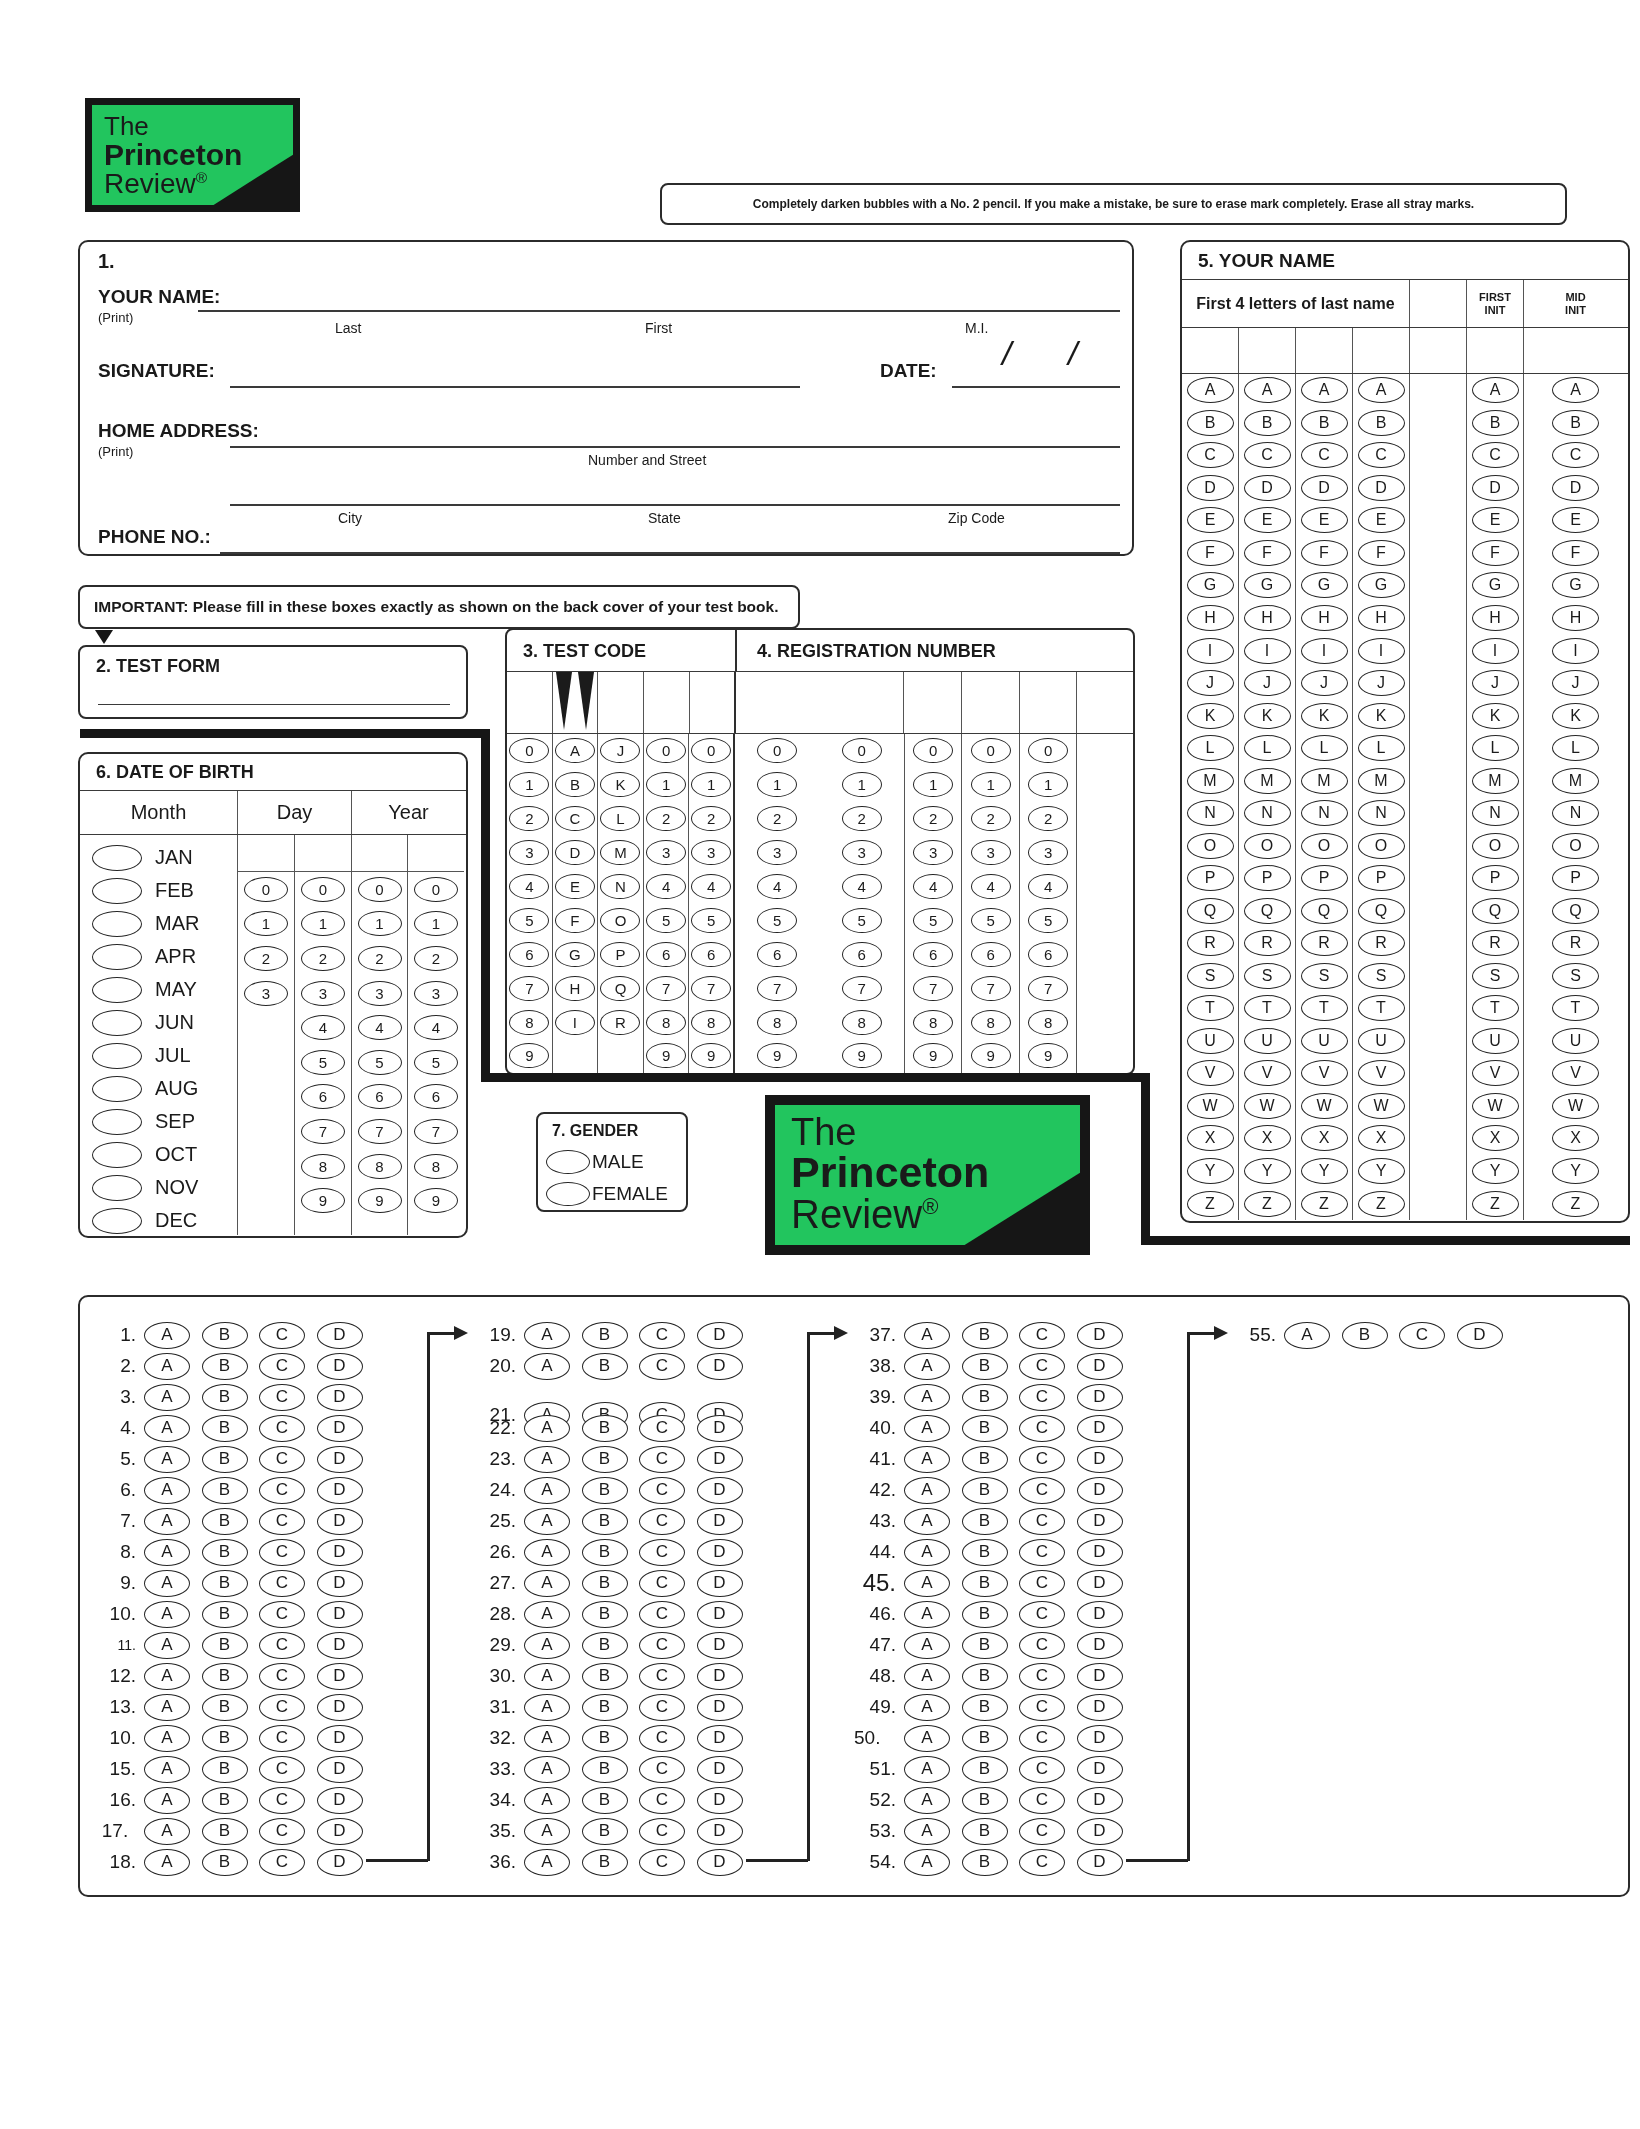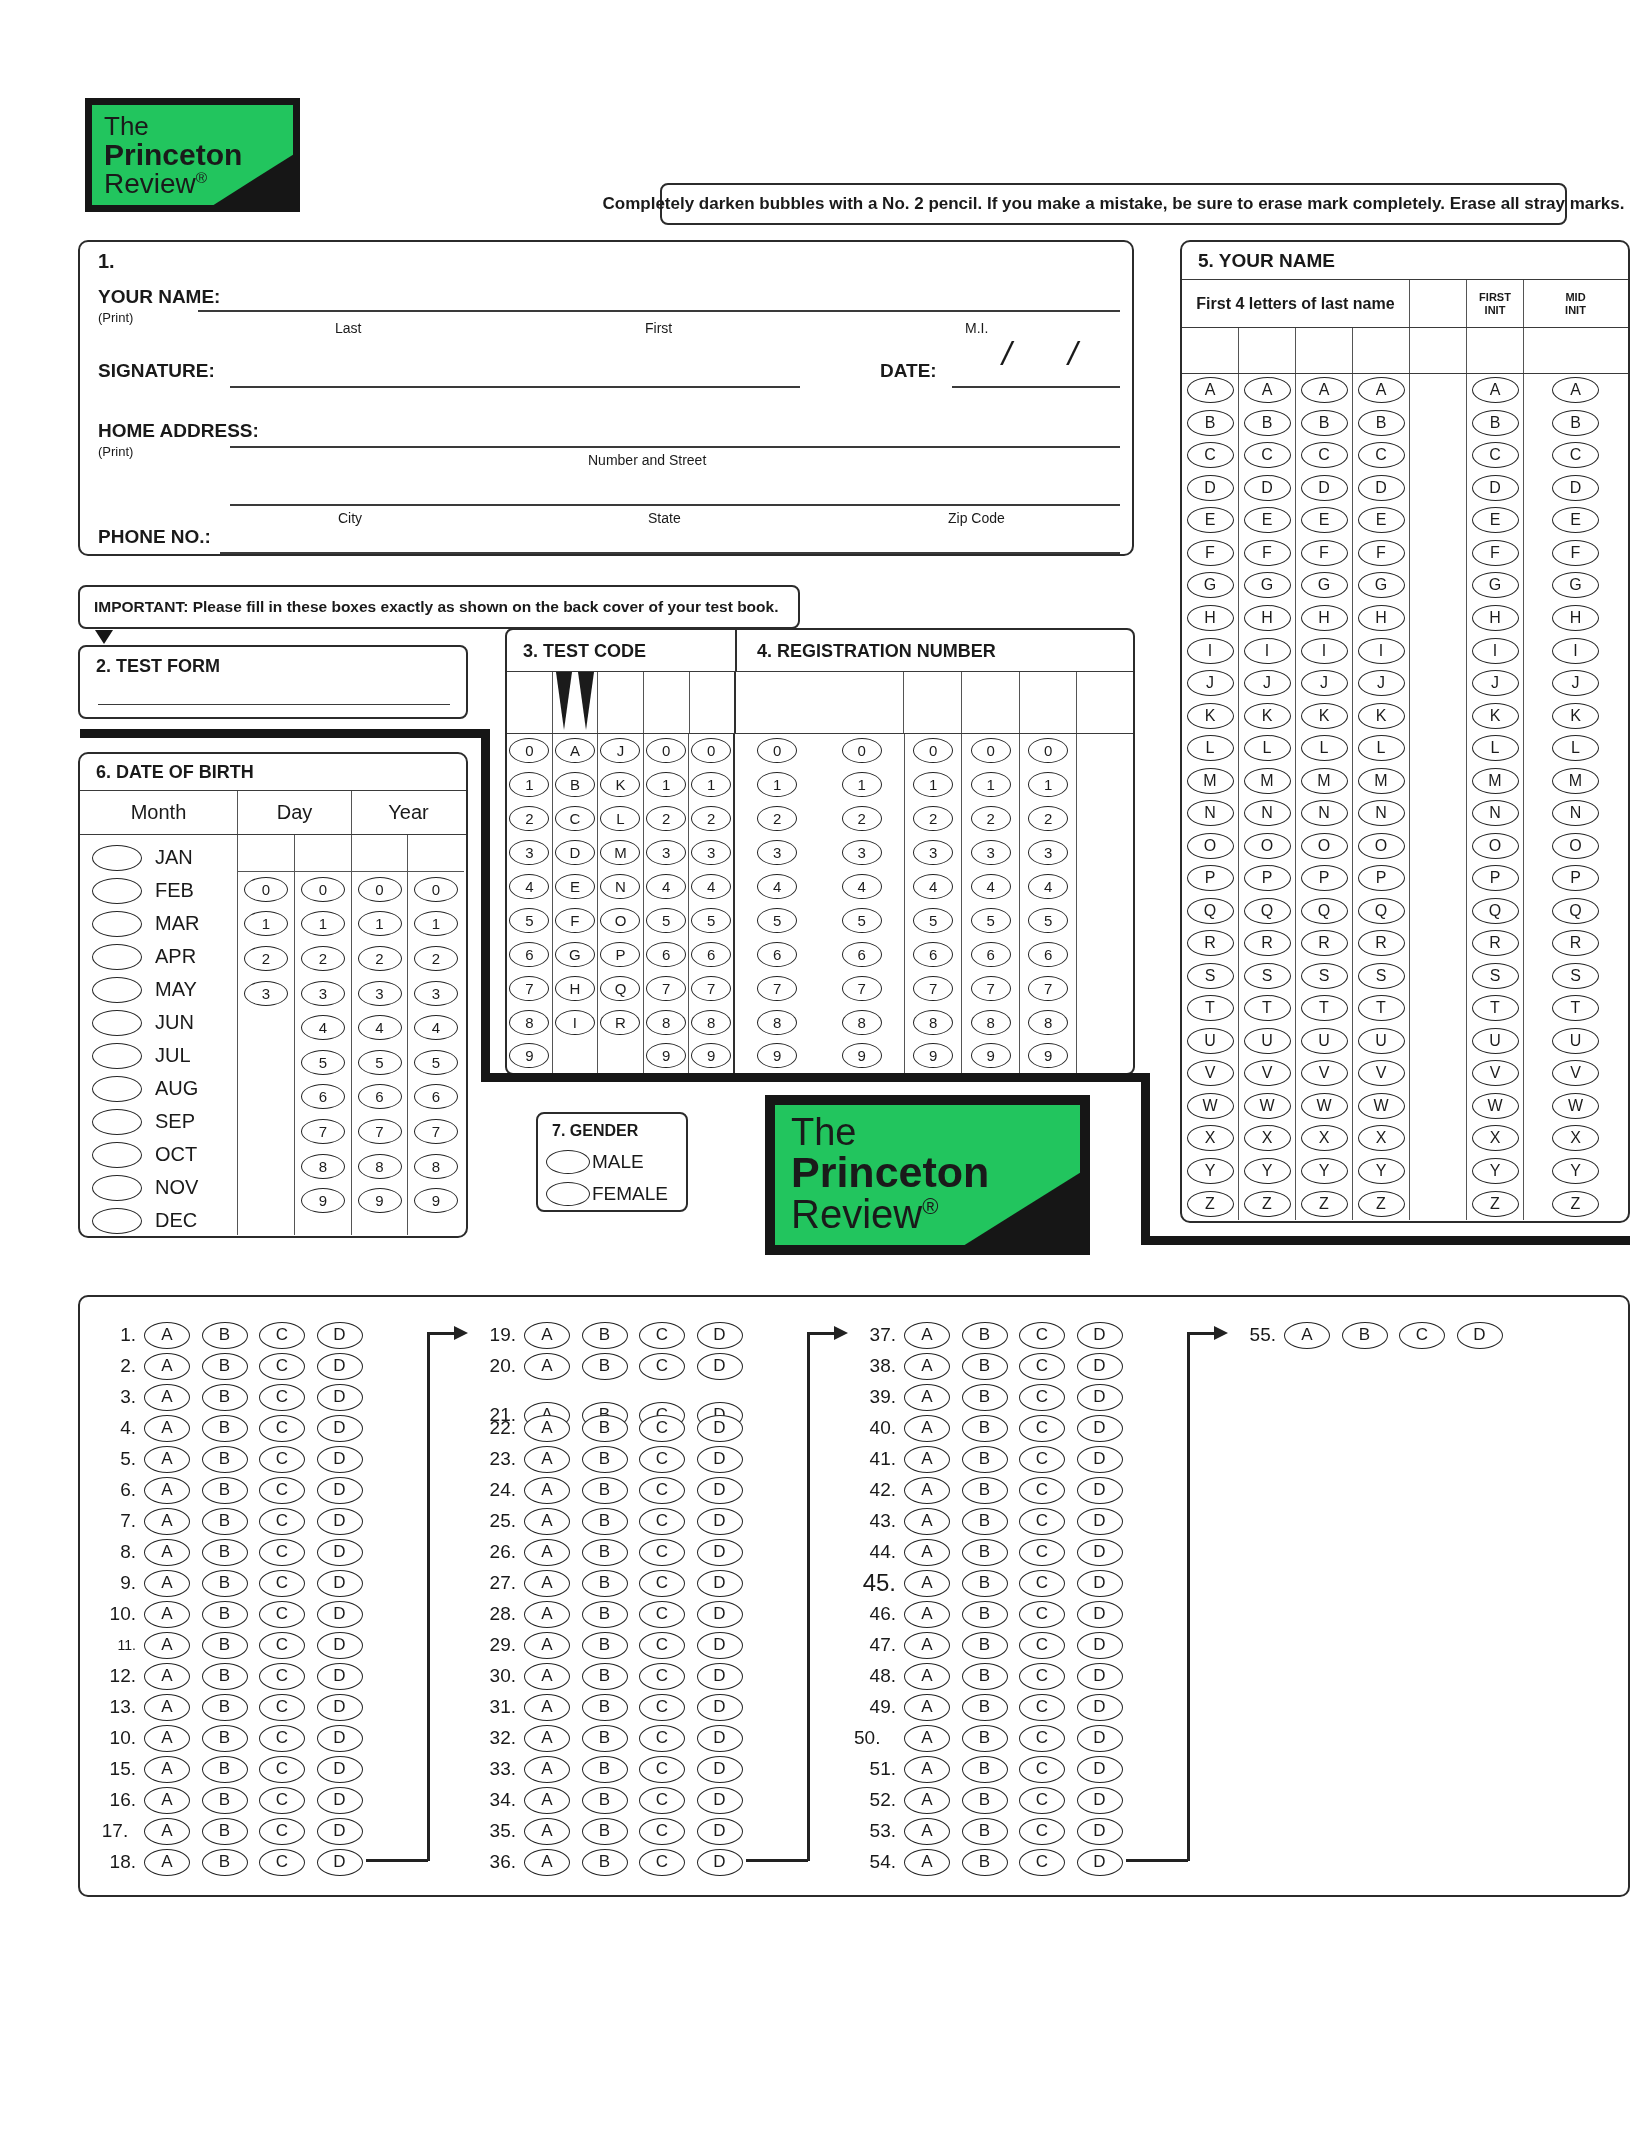--- a/index.html
+++ b/index.html
@@ -39,21 +39,21 @@
   <div class="logo" style="left:85px;top:98px;width:215px;height:114px;">
     <div style="padding:8px 0 0 12px;line-height:1.02;">
       <div class="t1" style="font-size:26px;">The</div>
       <div class="t2" style="font-size:30px;">Princeton</div>
       <div class="t1" style="font-size:28px;"><span>Review</span><span class="reg">®</span></div>
     </div>
     <div class="corner" style="border-left:82px solid transparent;border-bottom:52px solid #161616;"></div>
   </div>
 
   <div class="box" style="left:660px;top:183px;width:907px;height:42px;border-radius:8px;display:flex;align-items:center;justify-content:center;">
-    <div class="b" style="font-size:17px;white-space:nowrap;">Completely darken bubbles with a No. 2 pencil.  If you make a mistake, be sure to erase mark completely.  Erase all stray marks.</div>
+    <div class="b" style="font-size:12px;white-space:nowrap;">Completely darken bubbles with a No. 2 pencil.  If you make a mistake, be sure to erase mark completely.  Erase all stray marks.</div>
   </div>
 
   <div class="box" style="left:78px;top:240px;width:1056px;height:316px;">
     <div class="lbl b" style="left:18px;top:8px;font-size:20px;">1.</div>
 
     <div class="lbl b" style="left:18px;top:44px;font-size:19px;">YOUR NAME:</div>
     <div class="lbl" style="left:18px;top:68px;font-size:13px;">(Print)</div>
     <div class="fline" style="left:118px;top:30px;width:922px;height:40px;"></div>
     <div class="lbl" style="left:255px;top:78px;font-size:14px;">Last</div>
     <div class="lbl" style="left:565px;top:78px;font-size:14px;">First</div>

